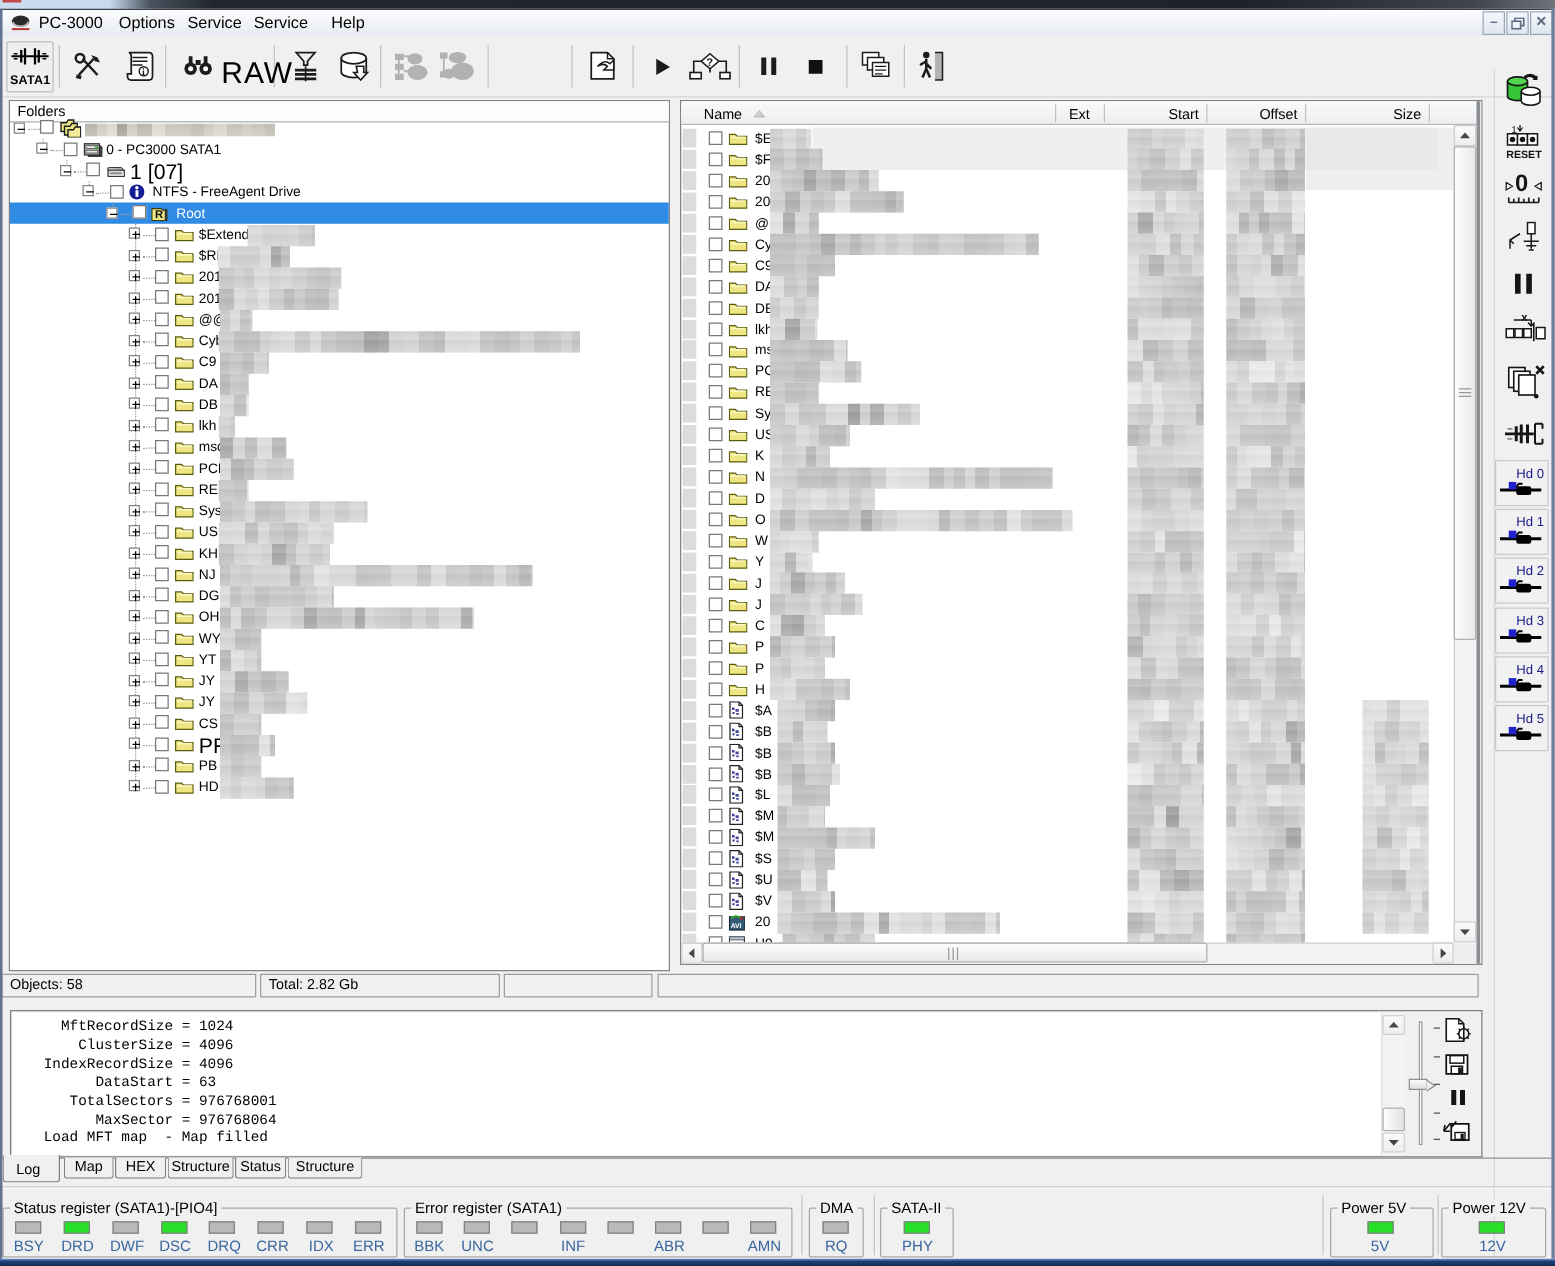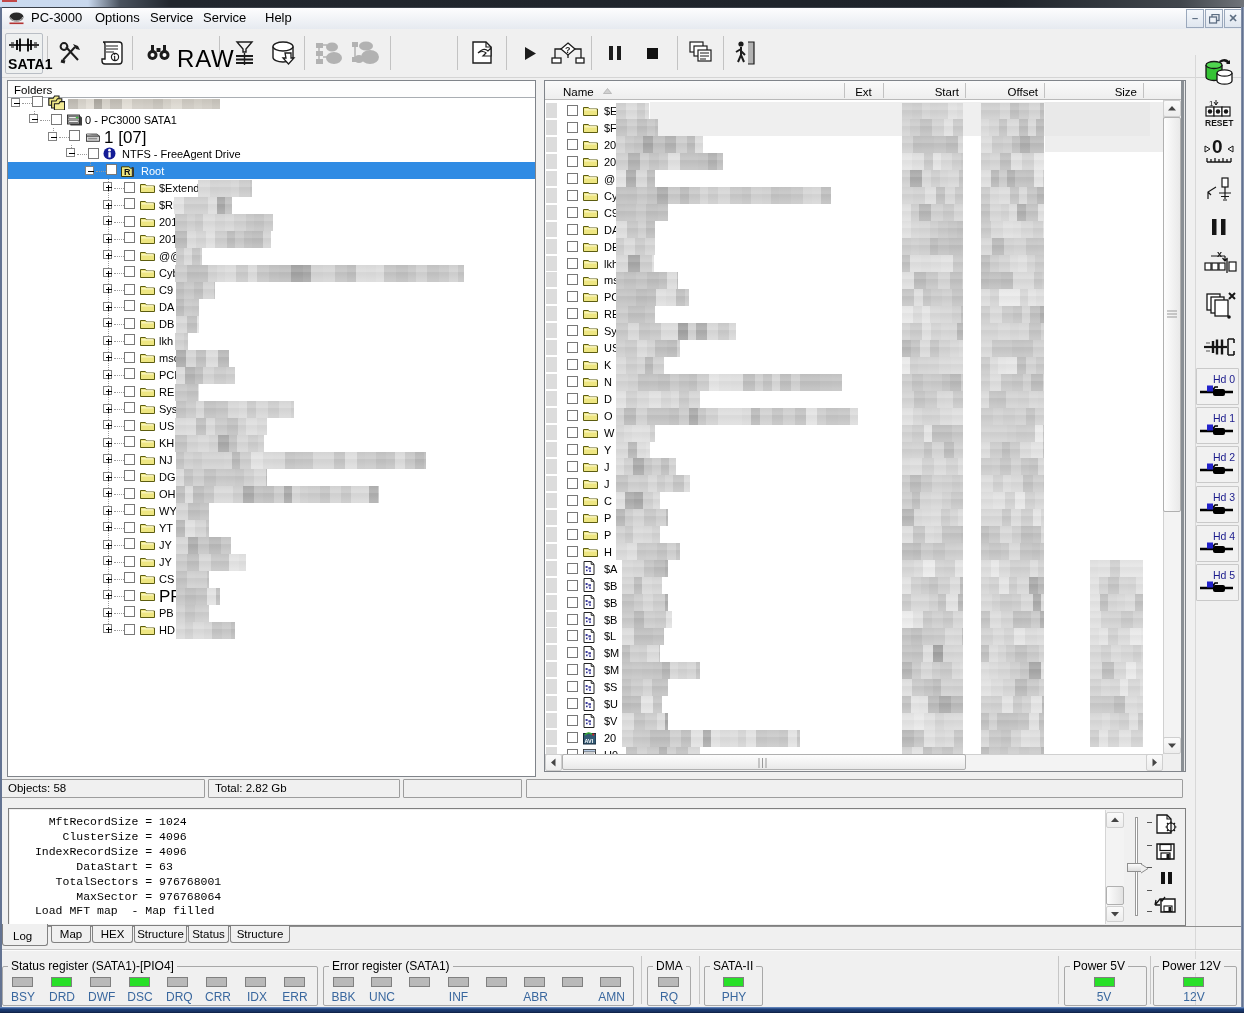--- a/index.html
+++ b/index.html
@@ -51,21 +51,21 @@
 <div class="sep" style="left:506px"></div>
 <div class="sep" style="left:591px"></div>
 <div class="sep" style="left:677px"></div>
 <div class="sep" style="left:723px"></div>
 <div class="ab" style="left:5px;top:33px;width:38px;height:41px;border:1px solid #b9bec5;border-radius:2px;background:#eef0f0"></div>
 <svg style="position:absolute;left:9px;top:37px;z-index:7" width="30" height="16">
     <path d="M0 8 H30" stroke="#000" stroke-width="1.6"></path>
     <path d="M8 3 V13 M11 1.5 V14.5 M19 1.5 V14.5 M22 3 V13" stroke="#000" stroke-width="1.8"></path>
     <path d="M2 6 h3 M25 6 h3 M2 10 h3 M25 10 h3" stroke="#000" stroke-width="1.2"></path>
   </svg>
-<div class="txt" style="left:8px;top:58px;font-size:14px;font-weight:bold;letter-spacing:0.2px">SATA1</div>
+<div class="txt" style="left:8px;top:58px;font-size:10px;font-weight:bold;letter-spacing:0.2px">SATA1</div>
 <svg style="position:absolute;left:58px;top:40px;z-index:6" width="25" height="25">
     <g stroke="#1c1c1c" stroke-width="2" fill="none">
       <path d="M5 20 L17 7"></path>
       <path d="M20 20 L8 7"></path>
     </g>
     <circle cx="6" cy="6.5" r="3.4" fill="none" stroke="#1c1c1c" stroke-width="2"></circle>
     <path d="M15 4 l5 2 l2 4 l-4-1z" fill="#1c1c1c"></path>
     <path d="M3 21 l4 1" stroke="#1c1c1c" stroke-width="3"></path>
   </svg>
 <svg style="position:absolute;left:98px;top:39px;z-index:6" width="26" height="27">

